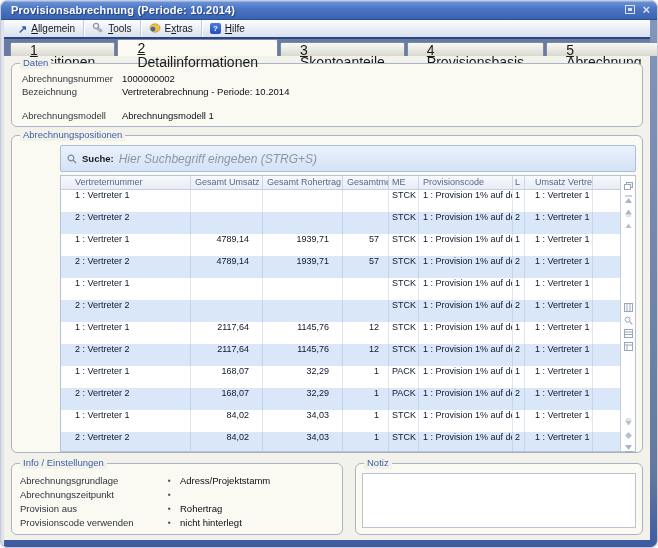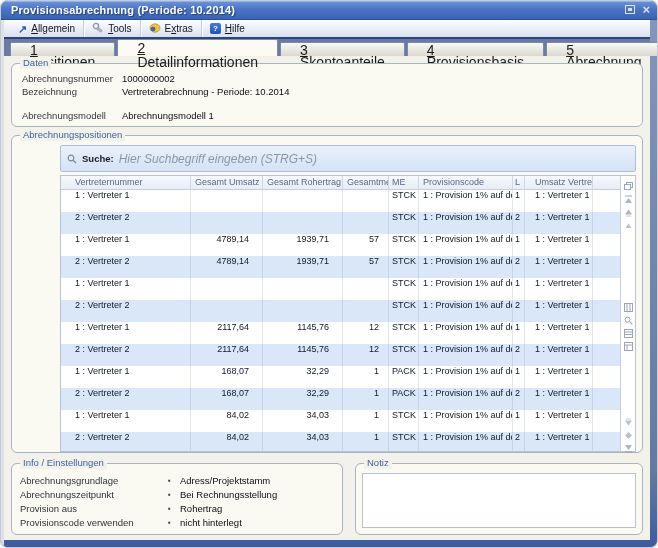--- a/index.html
+++ b/index.html
@@ -565,21 +565,20 @@
             <div class="groupbox gb-info">
               <span class="legend">Info / Einstellungen</span>
               <div class="irow">
                 <span class="lbl">Abrechnungsgrundlage</span>
                 <span class="blt">▪</span>
                 <span class="val">Adress/Projektstamm</span>
               </div>
               <div class="irow">
                 <span class="lbl">Abrechnungszeitpunkt</span>
                 <span class="blt">▪</span>
-                <span class="val">Bei Rechnungsstellung</span>
               </div>
               <div class="irow">
                 <span class="lbl">Provision aus</span>
                 <span class="blt">▪</span>
                 <span class="val">Rohertrag</span>
               </div>
               <div class="irow">
                 <span class="lbl">Provisionscode verwenden</span>
                 <span class="blt">▪</span>
                 <span class="val">nicht hinterlegt</span>

